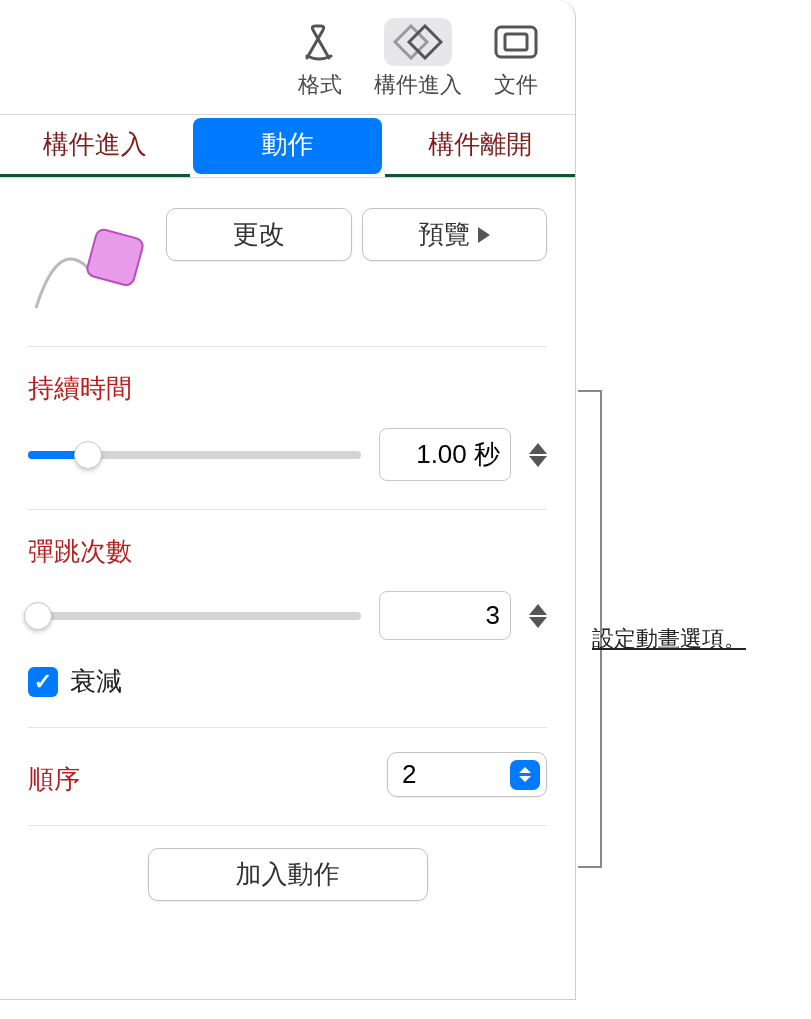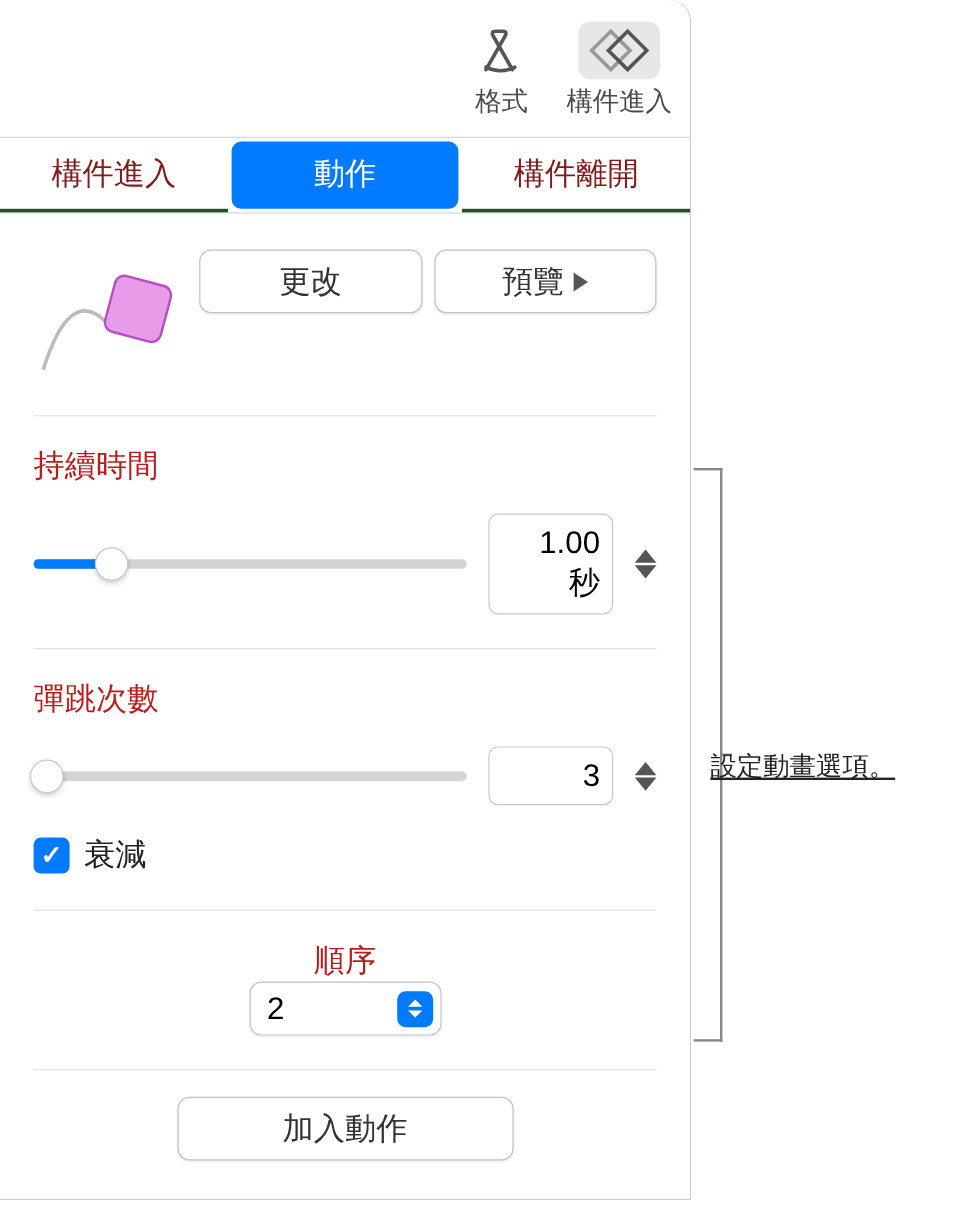--- a/index.html
+++ b/index.html
@@ -156,21 +156,21 @@
       top: 50%;
       width: 28px;
       height: 28px;
       background: #fff;
       border: 1px solid #c8c8c8;
       border-radius: 50%;
       transform: translate(-50%, -50%);
       box-shadow: 0 2px 4px rgba(0,0,0,0.2);
     }
     .value-box {
-      width: 104px;
+      width: 132px;
       border: 1px solid #c8c8c8;
       border-radius: 8px;
       padding: 8px 10px;
       font-size: 26px;
       text-align: right;
       background: #fff;
     }
     .stepper {
       display: flex;
       flex-direction: column;
@@ -202,22 +202,21 @@
       font-weight: bold;
     }
     .checkbox-label {
       font-size: 26px;
       color: #222;
       text-align: center;
     }
     .row-between {
       display: flex;
       justify-content: space-between;
-      align-items: center;
-      flex-direction: column;
+      align-items: flex-end;
     }
     .select {
       width: 160px;
       border: 1px solid #c2c2c2;
       border-radius: 10px;
       padding: 6px 6px 6px 14px;
       font-size: 26px;
       display: flex;
       align-items: center;
       justify-content: space-between;
@@ -294,20 +293,29 @@
     </div>
     <div class="toolbar-item active">
       <div class="icon-box">
         <svg width="50" height="36" viewBox="0 0 50 36">
           <path d="M2 18 L18 2 L34 18 L18 34 Z" fill="none" stroke="#999" stroke-width="3"></path>
           <path d="M16 18 L32 2 L48 18 L32 34 Z" fill="none" stroke="#555" stroke-width="3"></path>
         </svg>
       </div>
       <span class="toolbar-label">構件進入</span>
     </div>
+    <div class="toolbar-item">
+      <div class="icon-box">
+        <svg width="44" height="34" viewBox="0 0 44 34">
+          <rect x="2" y="2" width="40" height="30" rx="5" fill="none" stroke="#555" stroke-width="3"></rect>
+          <rect x="11" y="9" width="22" height="16" rx="2" fill="none" stroke="#555" stroke-width="3"></rect>
+        </svg>
+      </div>
+      <span class="toolbar-label">文件</span>
+    </div>
   </div>
 
   <div class="tabs-wrapper">
     <div class="tab">構件進入</div>
     <div class="tab active">動作</div>
     <div class="tab">構件離開</div>
   </div>
 
   <div class="effect-header">
     <div class="effect-icon">

